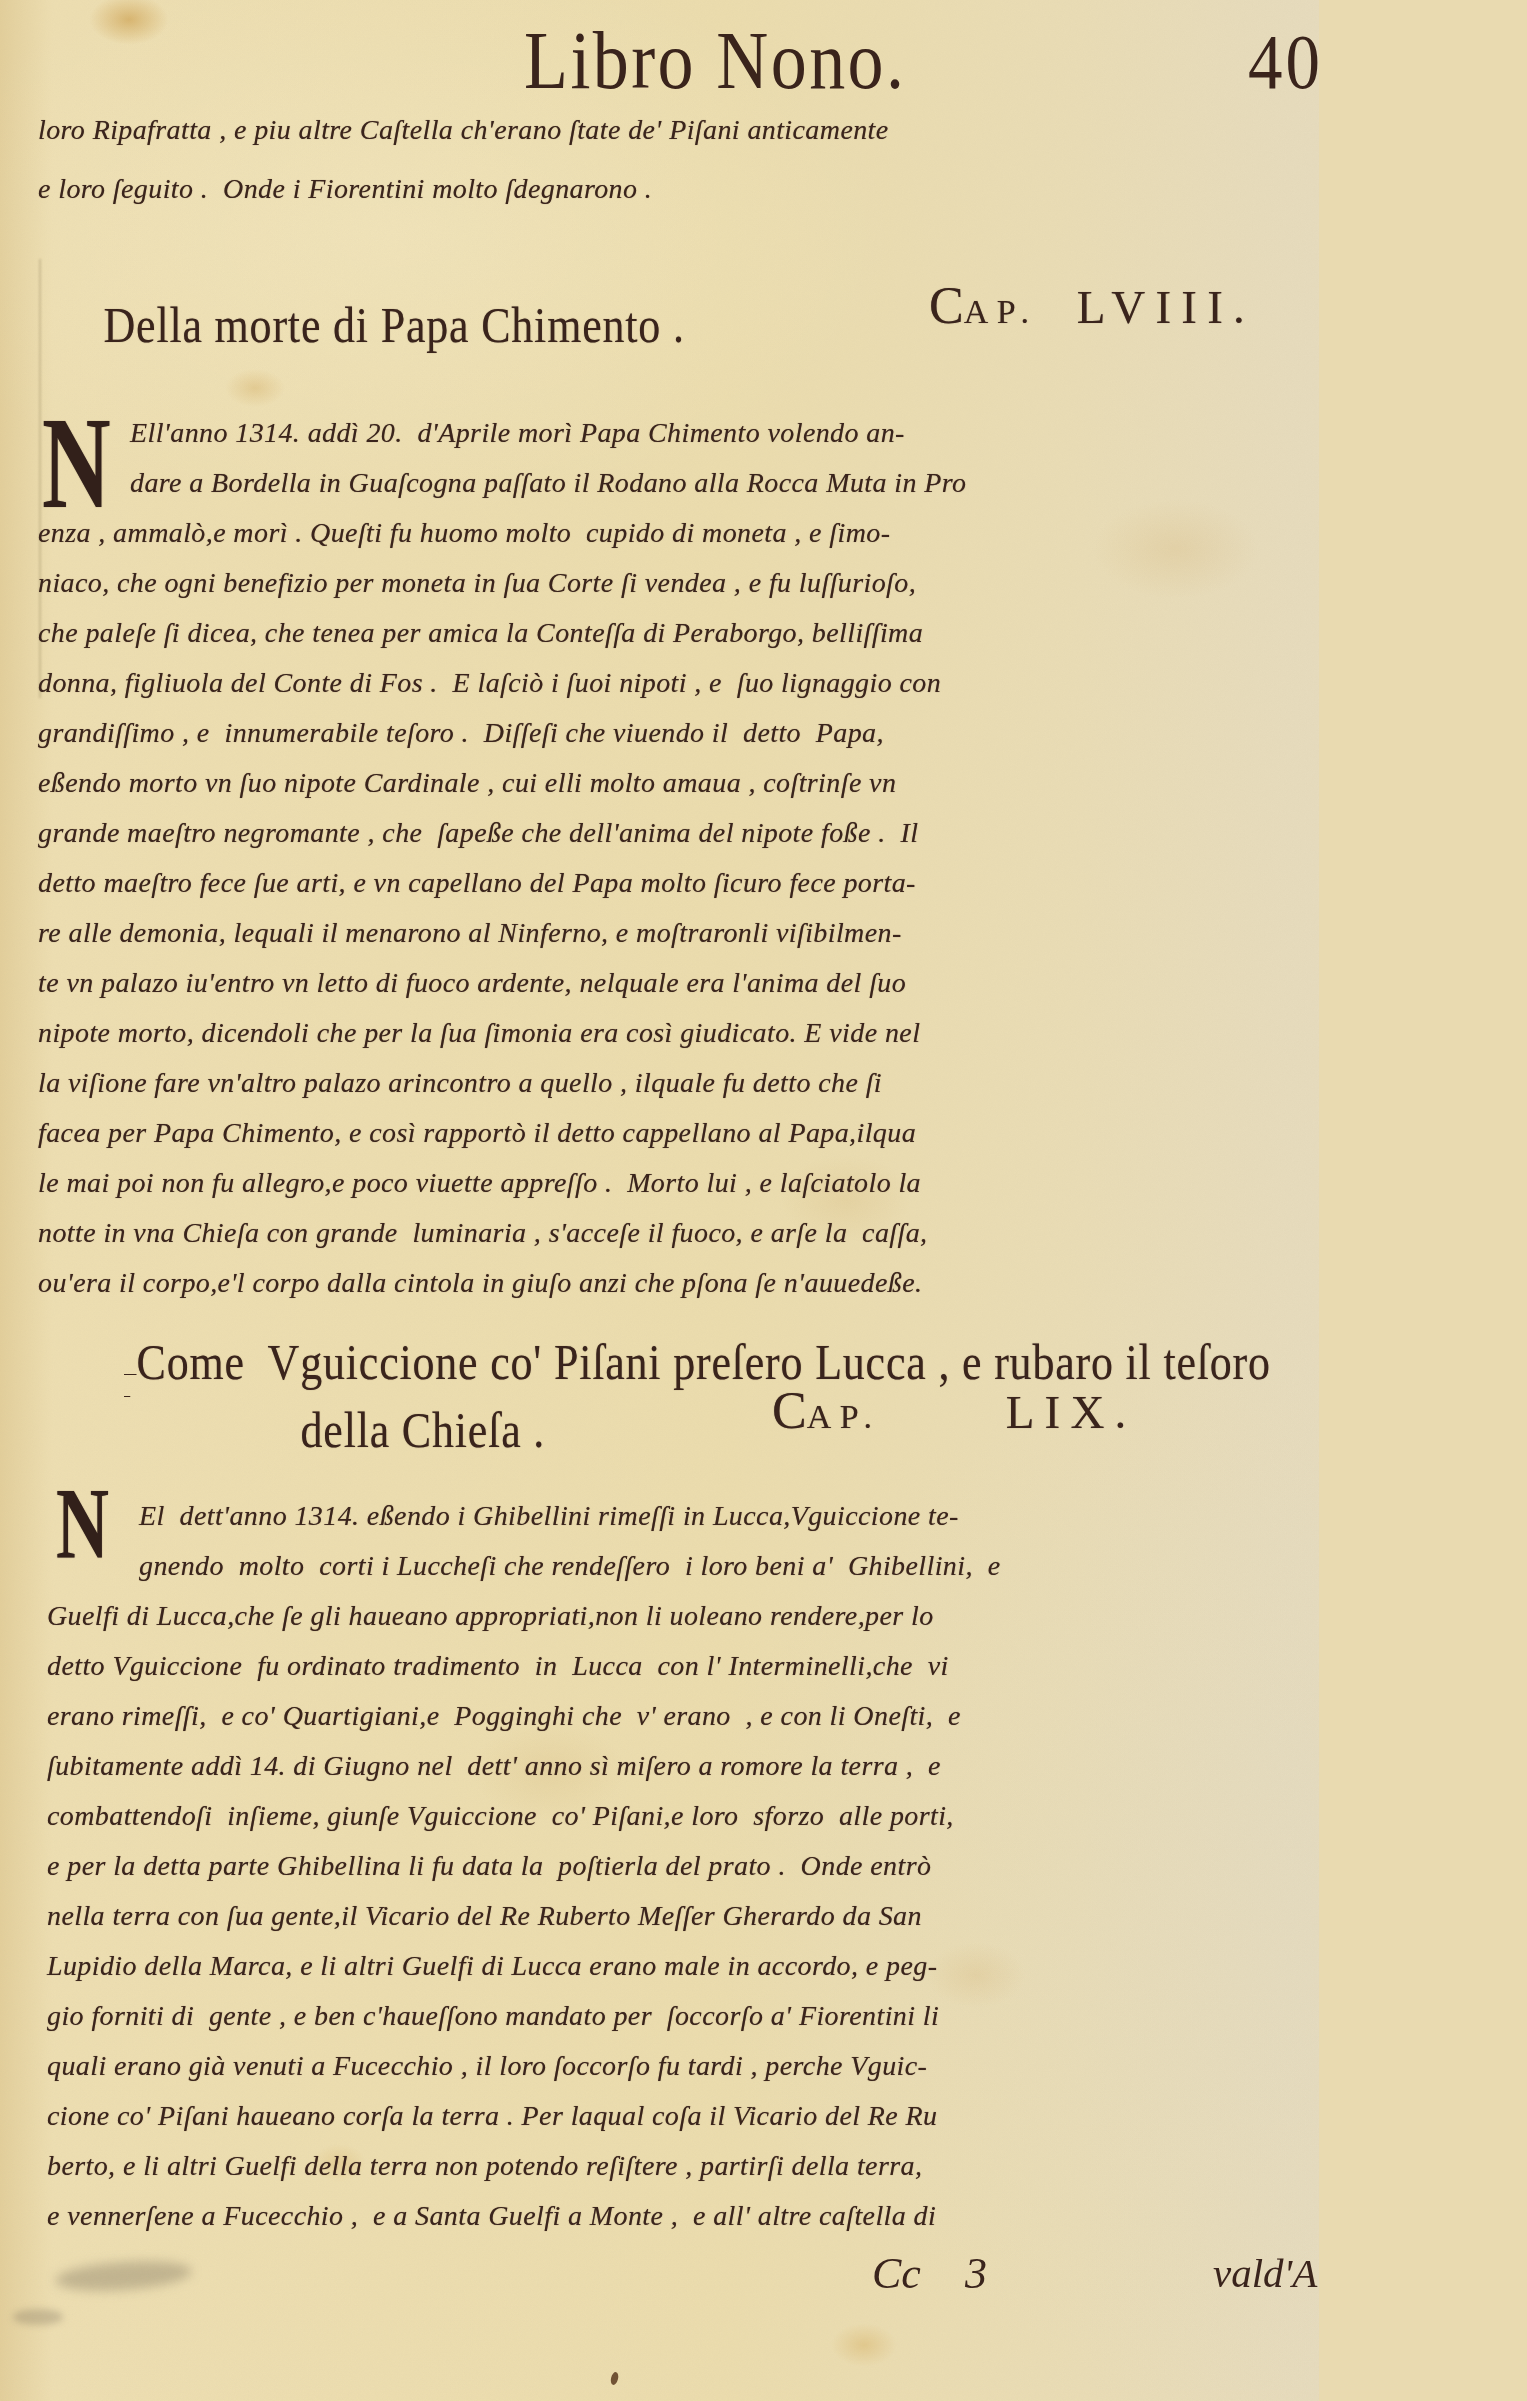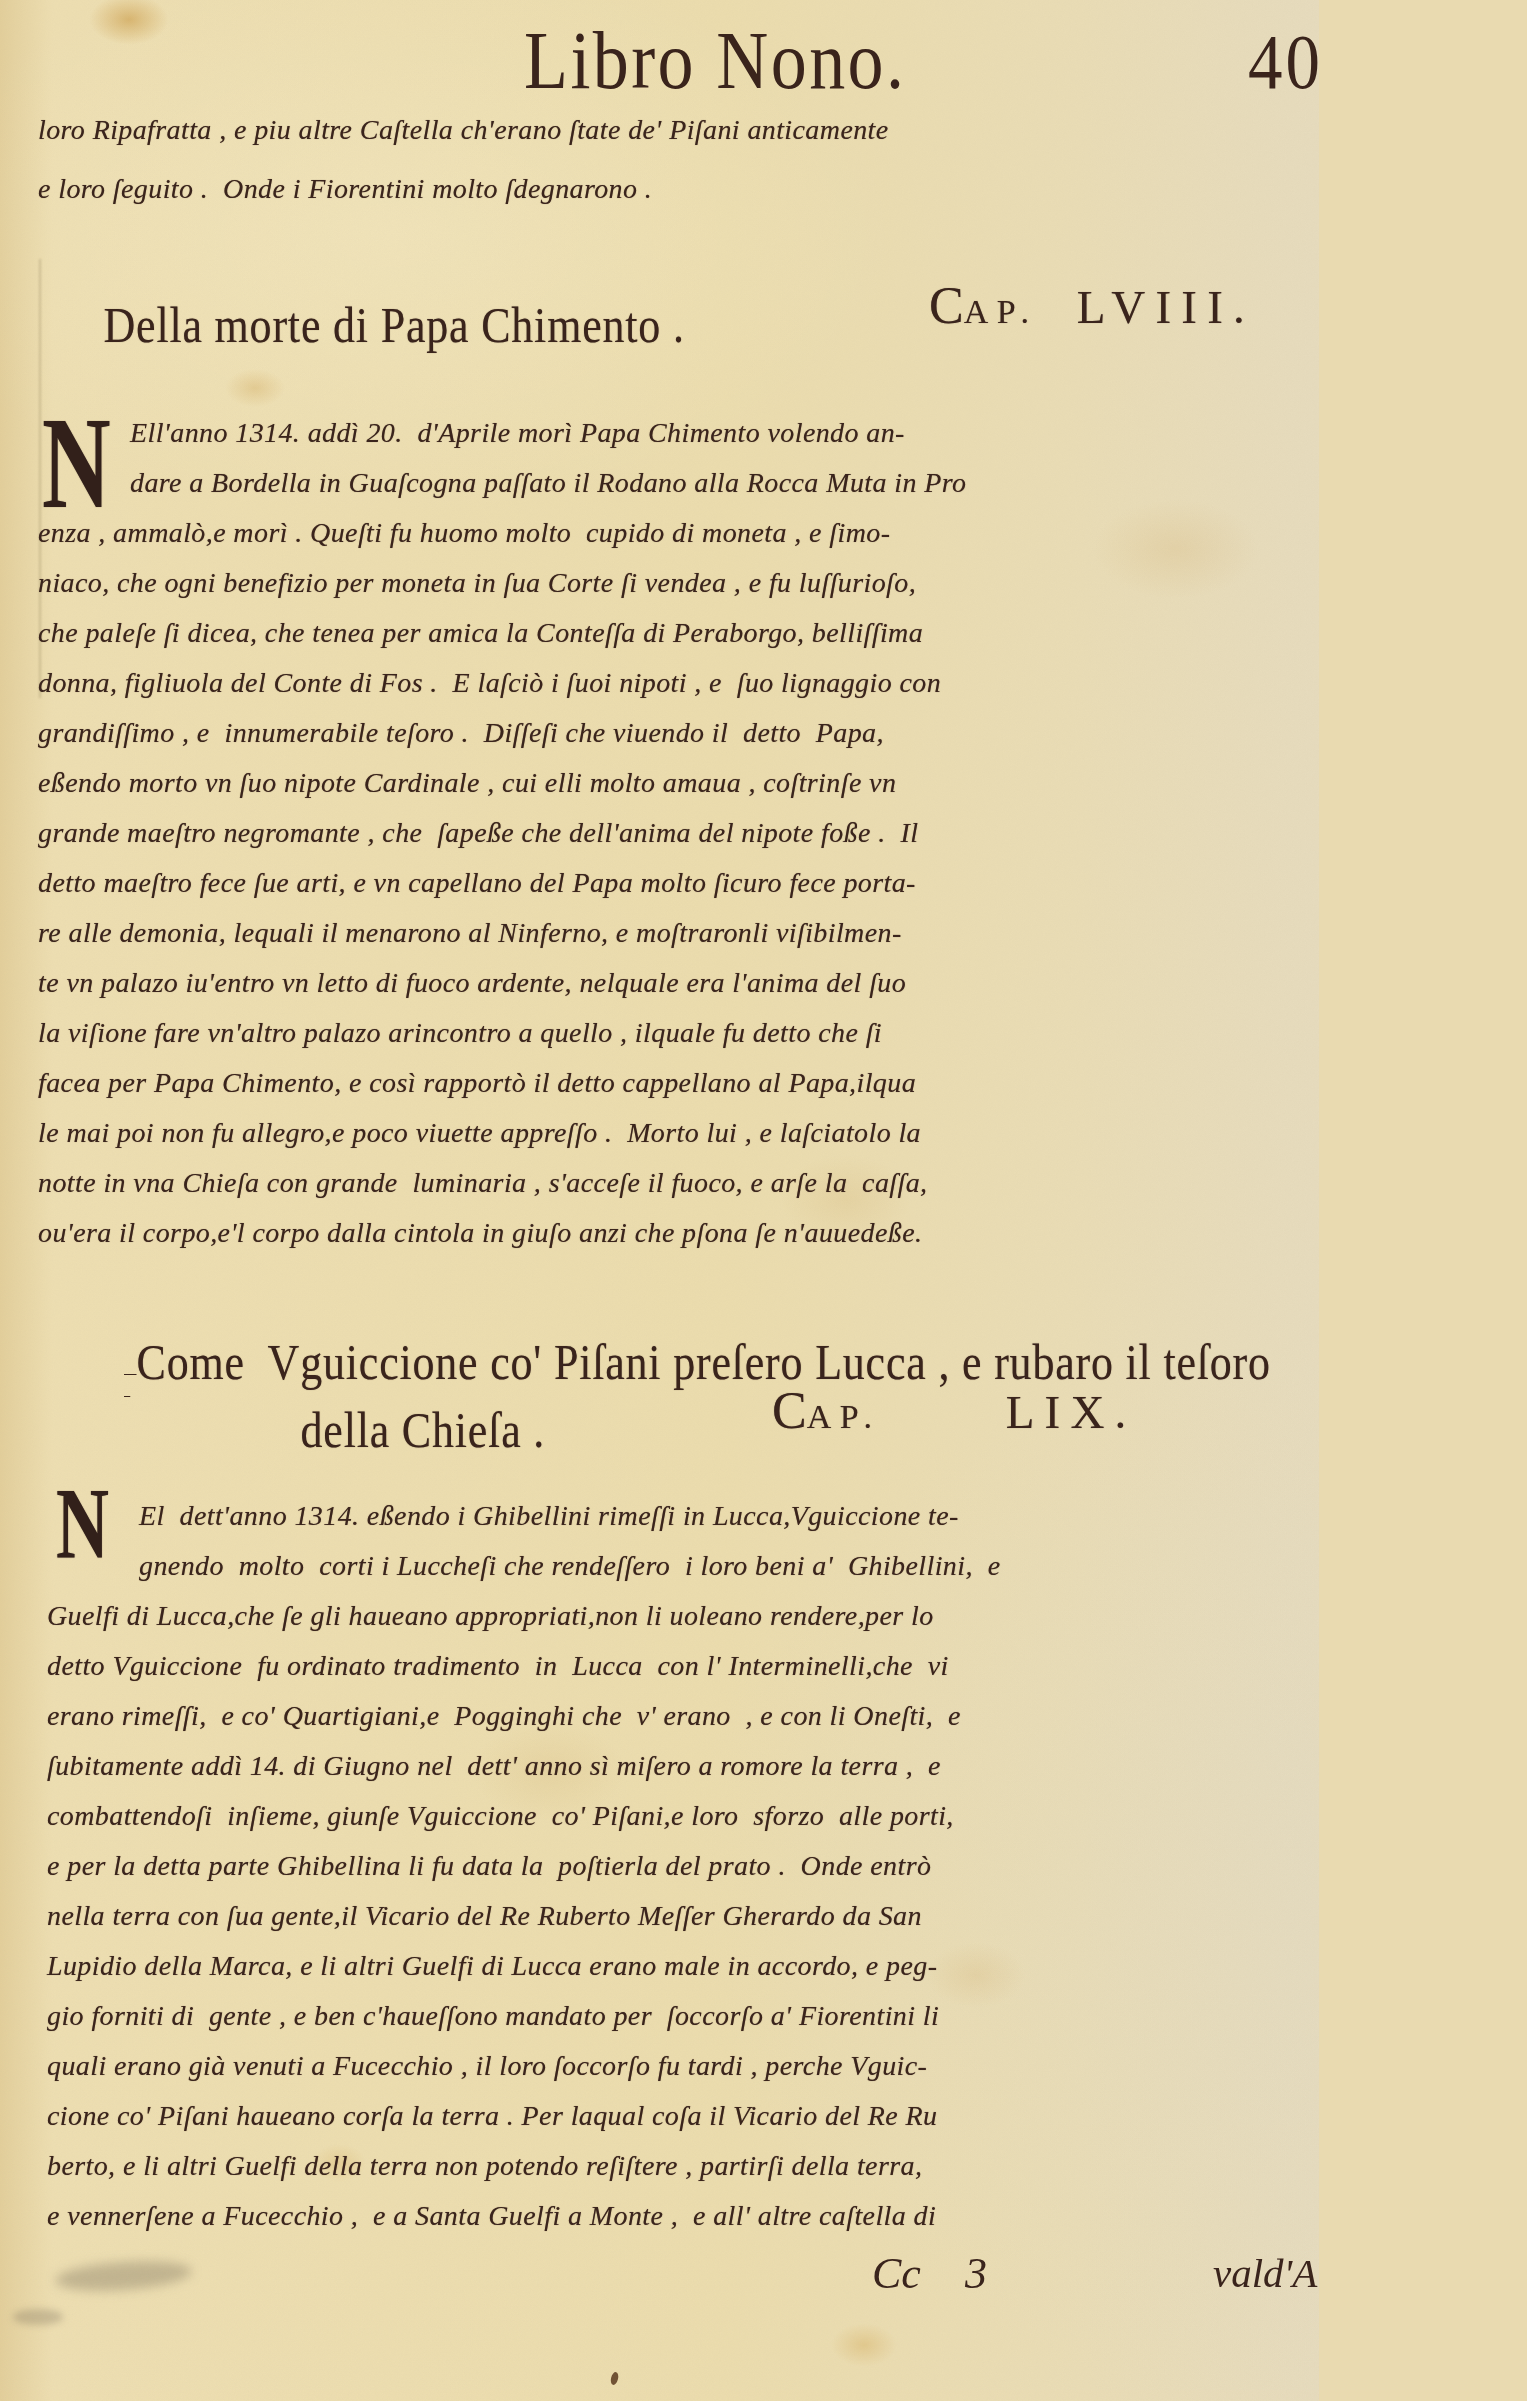--- a/index.html
+++ b/index.html
@@ -134,20 +134,21 @@
       <div class="bline">enza , ammalò,e morì . Queſti fu huomo molto  cupido di moneta , e ſimo-</div>
       <div class="bline">niaco, che ogni benefizio per moneta in ſua Corte ſi vendea , e fu luſſurioſo,</div>
       <div class="bline">che paleſe ſi dicea, che tenea per amica la Conteſſa di Peraborgo, belliſſima</div>
       <div class="bline">donna, figliuola del Conte di Fos .  E laſciò i ſuoi nipoti , e  ſuo lignaggio con</div>
       <div class="bline">grandiſſimo , e  innumerabile teſoro .  Diſſeſi che viuendo il  detto  Papa,</div>
       <div class="bline">eßendo morto vn ſuo nipote Cardinale , cui elli molto amaua , coſtrinſe vn</div>
       <div class="bline">grande maeſtro negromante , che  ſapeße che dell'anima del nipote foße .  Il</div>
       <div class="bline">detto maeſtro fece ſue arti, e vn capellano del Papa molto ſicuro fece porta-</div>
       <div class="bline">re alle demonia, lequali il menarono al Ninferno, e moſtraronli viſibilmen-</div>
       <div class="bline">te vn palazo iu'entro vn letto di fuoco ardente, nelquale era l'anima del ſuo</div>
+      <div class="bline">nipote morto, dicendoli che per la ſua ſimonia era così giudicato. E vide nel</div>
       <div class="bline">la viſione fare vn'altro palazo arincontro a quello , ilquale fu detto che ſi</div>
       <div class="bline">facea per Papa Chimento, e così rapportò il detto cappellano al Papa,ilqua</div>
       <div class="bline">le mai poi non fu allegro,e poco viuette appreſſo .  Morto lui , e laſciatolo la</div>
       <div class="bline">notte in vna Chieſa con grande  luminaria , s'acceſe il fuoco, e arſe la  caſſa,</div>
       <div class="bline">ou'era il corpo,e'l corpo dalla cintola in giuſo anzi che pſona ſe n'auuedeße.</div>
     </div>
 
   <div class="chaphead h59l1">
     <span class="headtext">Come  Vguiccione co' Piſani preſero Lucca , e rubaro il teſoro</span>
   </div>

